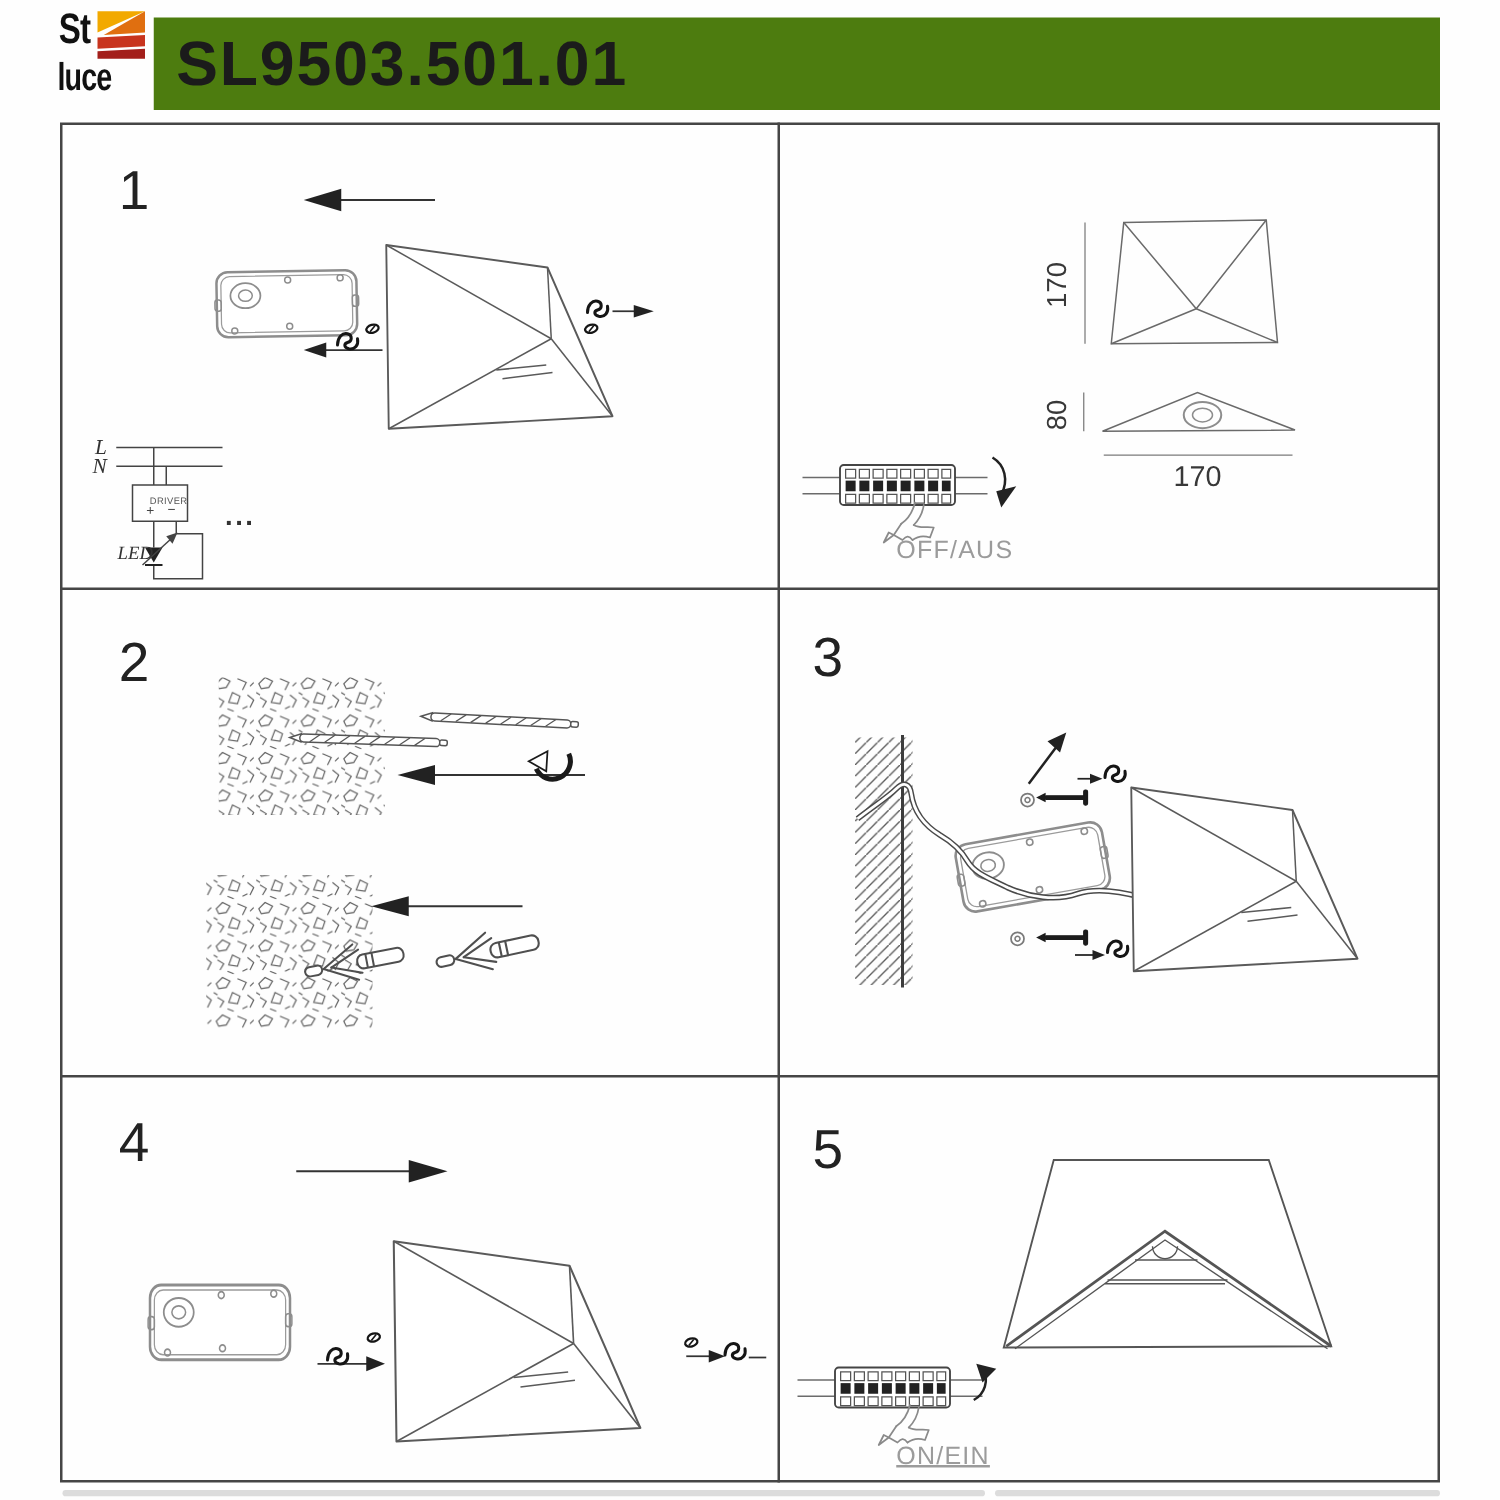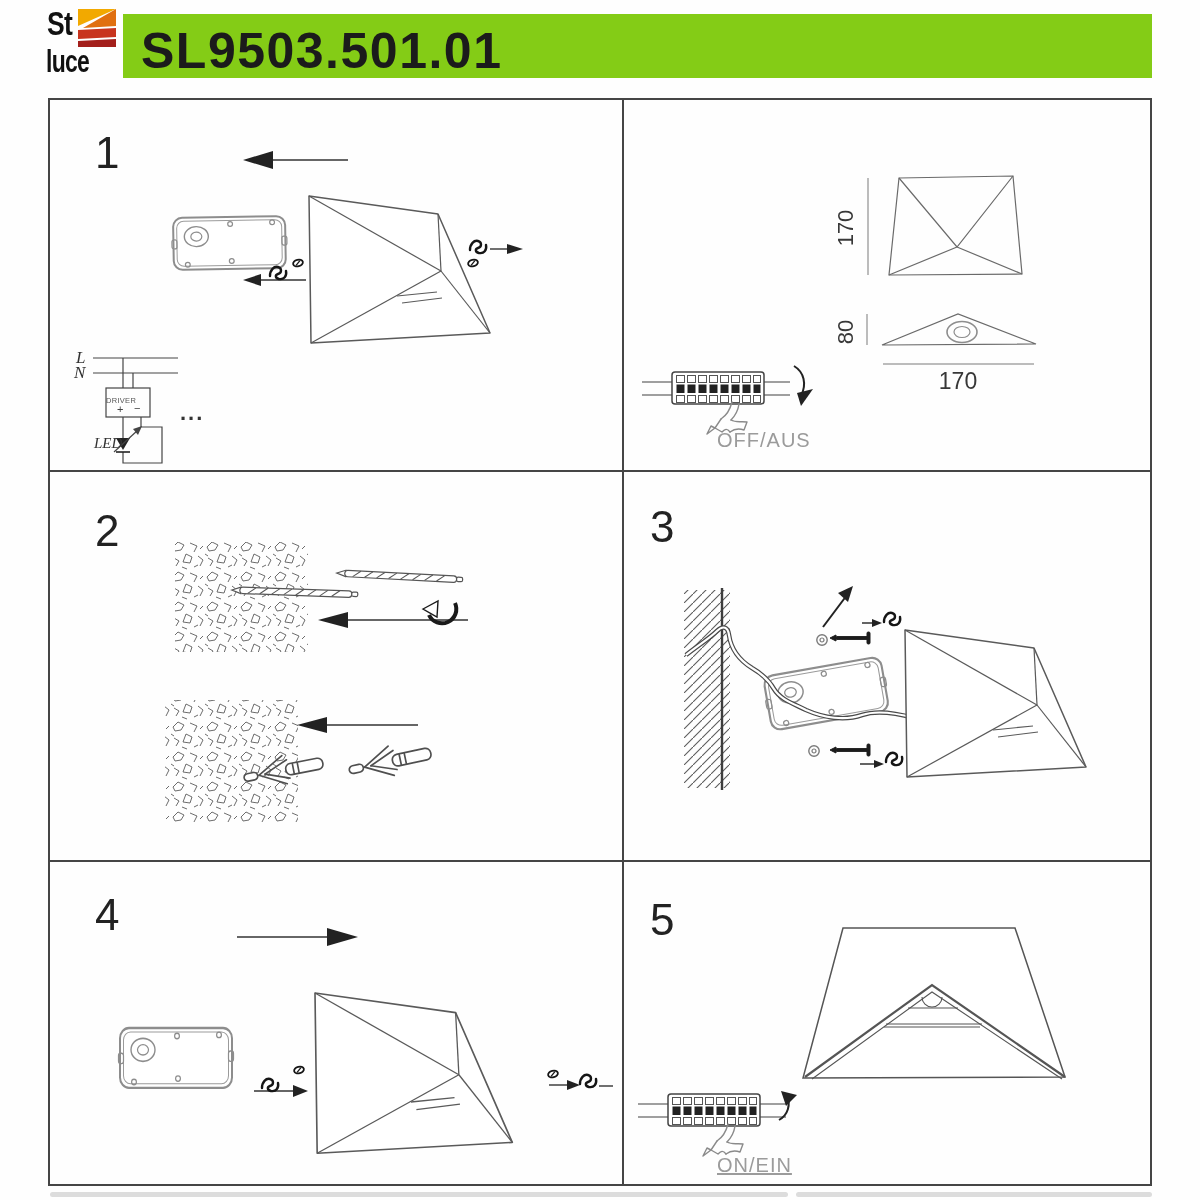--- a/index.html
+++ b/index.html
@@ -2,36 +2,36 @@
 <html><head>
 <meta charset="utf-8">
 <style>
   html,body{margin:0;padding:0;background:#fff;}
   .page{position:relative;width:1200px;height:1200px;background:#fefefe;overflow:hidden;
         font-family:"Liberation Sans",sans-serif;}
   .abs{position:absolute;}
   
   .brand{position:absolute;color:#111;font-weight:800;line-height:1;
          transform-origin:left top;letter-spacing:-1px;}
-  .header-bar{position:absolute;left:123px;top:14px;width:1029px;height:64px;background:#84cc16;}
+  .header-bar{position:absolute;left:123px;top:14px;width:1029px;height:74px;background:#4d7c0f;}
   .model{position:absolute;left:18px;top:8px;font-size:50px;font-weight:600;color:#1b1b1b;
          letter-spacing:1.5px;}
   
   .frame{position:absolute;background:#454545;}
   .outer{position:absolute;left:48px;top:98px;width:1104px;height:1088px;
          border:2px solid #454545;box-sizing:border-box;background:transparent;}
   
   .step-num{position:absolute;font-size:44px;color:#222;font-weight:500;}
   .dim{position:absolute;font-size:22px;color:#383838;text-align:center;}
   .dim-rot{transform:rotate(-90deg);}
   .switch-label{position:absolute;font-size:20px;color:#9b9b9b;letter-spacing:1px;text-align:left;}
   .note{position:absolute;font-size:15.5px;font-weight:bold;color:#232323;line-height:19px;}
   .wlabel{position:absolute;font-family:"Liberation Serif",serif;font-style:italic;
           font-size:17px;color:#333;}
-  .driver-label{position:absolute;font-size:7.5px;color:#555;text-align:left;letter-spacing:.3px;}
+  .driver-label{position:absolute;font-size:7.5px;color:#555;text-align:right;letter-spacing:.3px;}
   .pol{position:absolute;font-size:11px;color:#444;}
   .dots{position:absolute;font-size:22px;font-weight:bold;color:#333;letter-spacing:2px;}
   .bottom-strip{position:absolute;height:5px;background:#dcdcdc;border-radius:3px;top:1192px;}
   svg.art{position:absolute;left:0;top:0;}
   .z1{z-index:1}.z2{z-index:2}.z3{z-index:3}
 </style>
 </head>
 <body>
 
 <div class="page">

